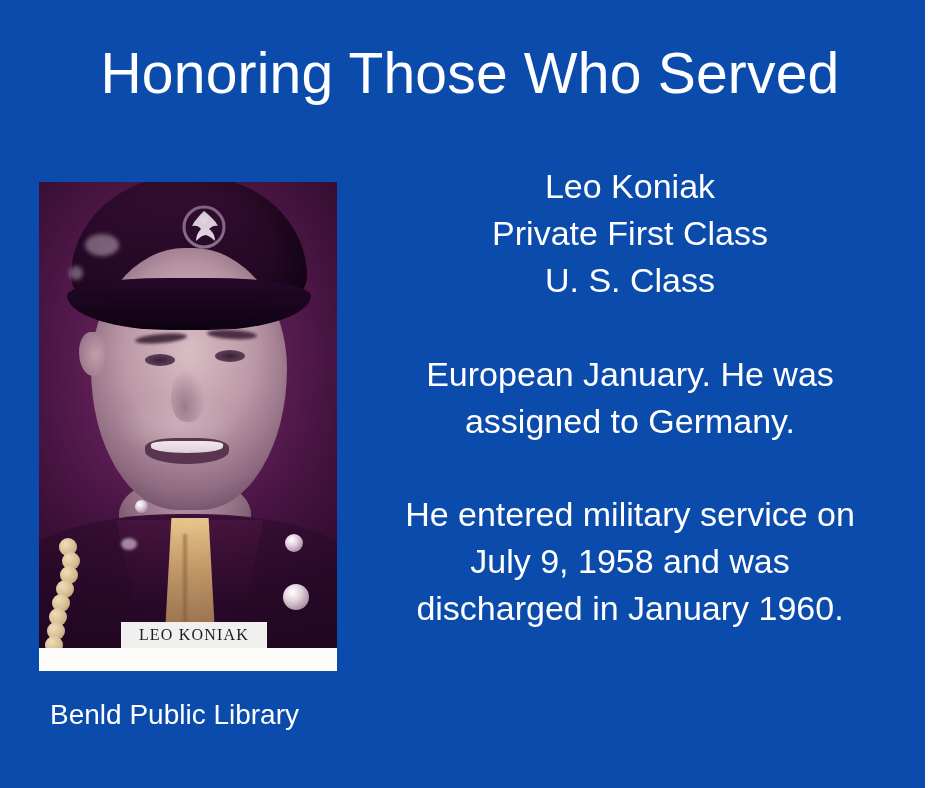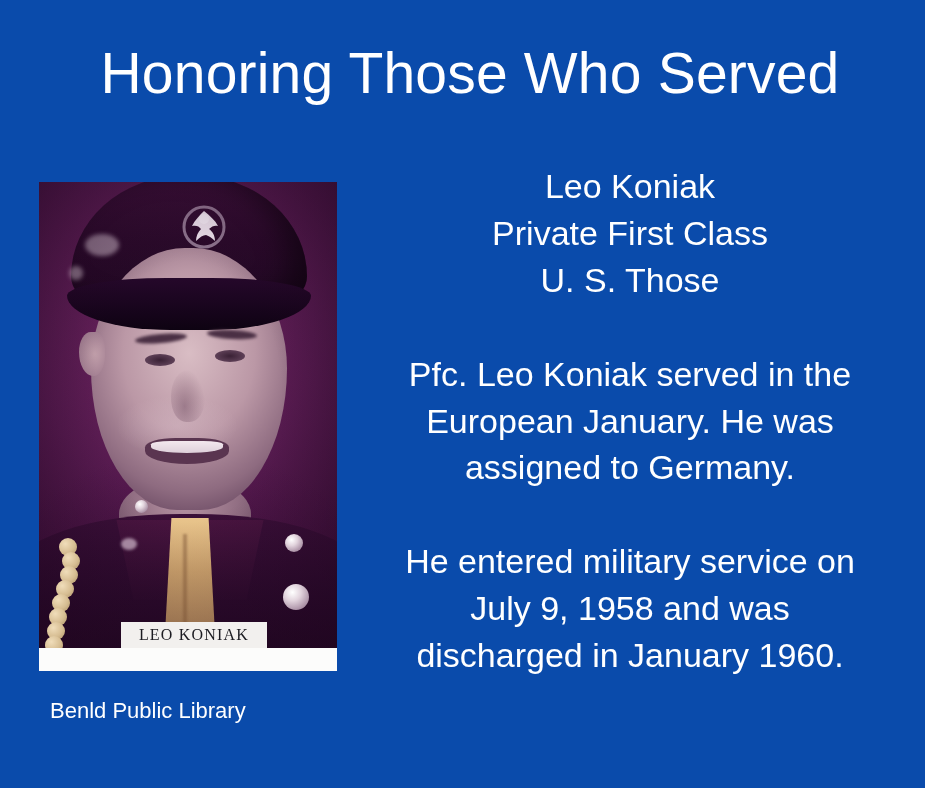--- a/index.html
+++ b/index.html
@@ -311,21 +311,21 @@
     height: 23px;
     background: #fcfcfb;
   }
 
   
   .caption {
     position: absolute;
     left: 50px;
     top: 698px;
     color: #ffffff;
-    font-size: 22px;
+    font-size: 28px;
     font-weight: 400;
     line-height: 1.2;
     white-space: nowrap;
   }
 
   
   .info {
     position: absolute;
     left: 370px;
     top: 163px;
@@ -407,24 +407,23 @@
       <span>LEO  KONIAK</span>
     </div>
   </div>
 
   <div class="caption">Benld Public Library</div>
 
   <div class="info">
     <p class="block">
       <span class="line">Leo Koniak</span>
       <span class="line">Private First Class</span>
-      <span class="line">U. S. Those</span>
+      <span class="line">U. S. Class</span>
     </p>
     <p class="block">
-      <span class="line">Pfc. Leo Koniak served in the</span>
       <span class="line">European January.  He was</span>
       <span class="line">assigned to Germany.</span>
     </p>
     <p class="block">
       <span class="line">He entered military service on</span>
       <span class="line">July 9, 1958 and was</span>
       <span class="line">discharged in January 1960.</span>
     </p>
   </div>
 

